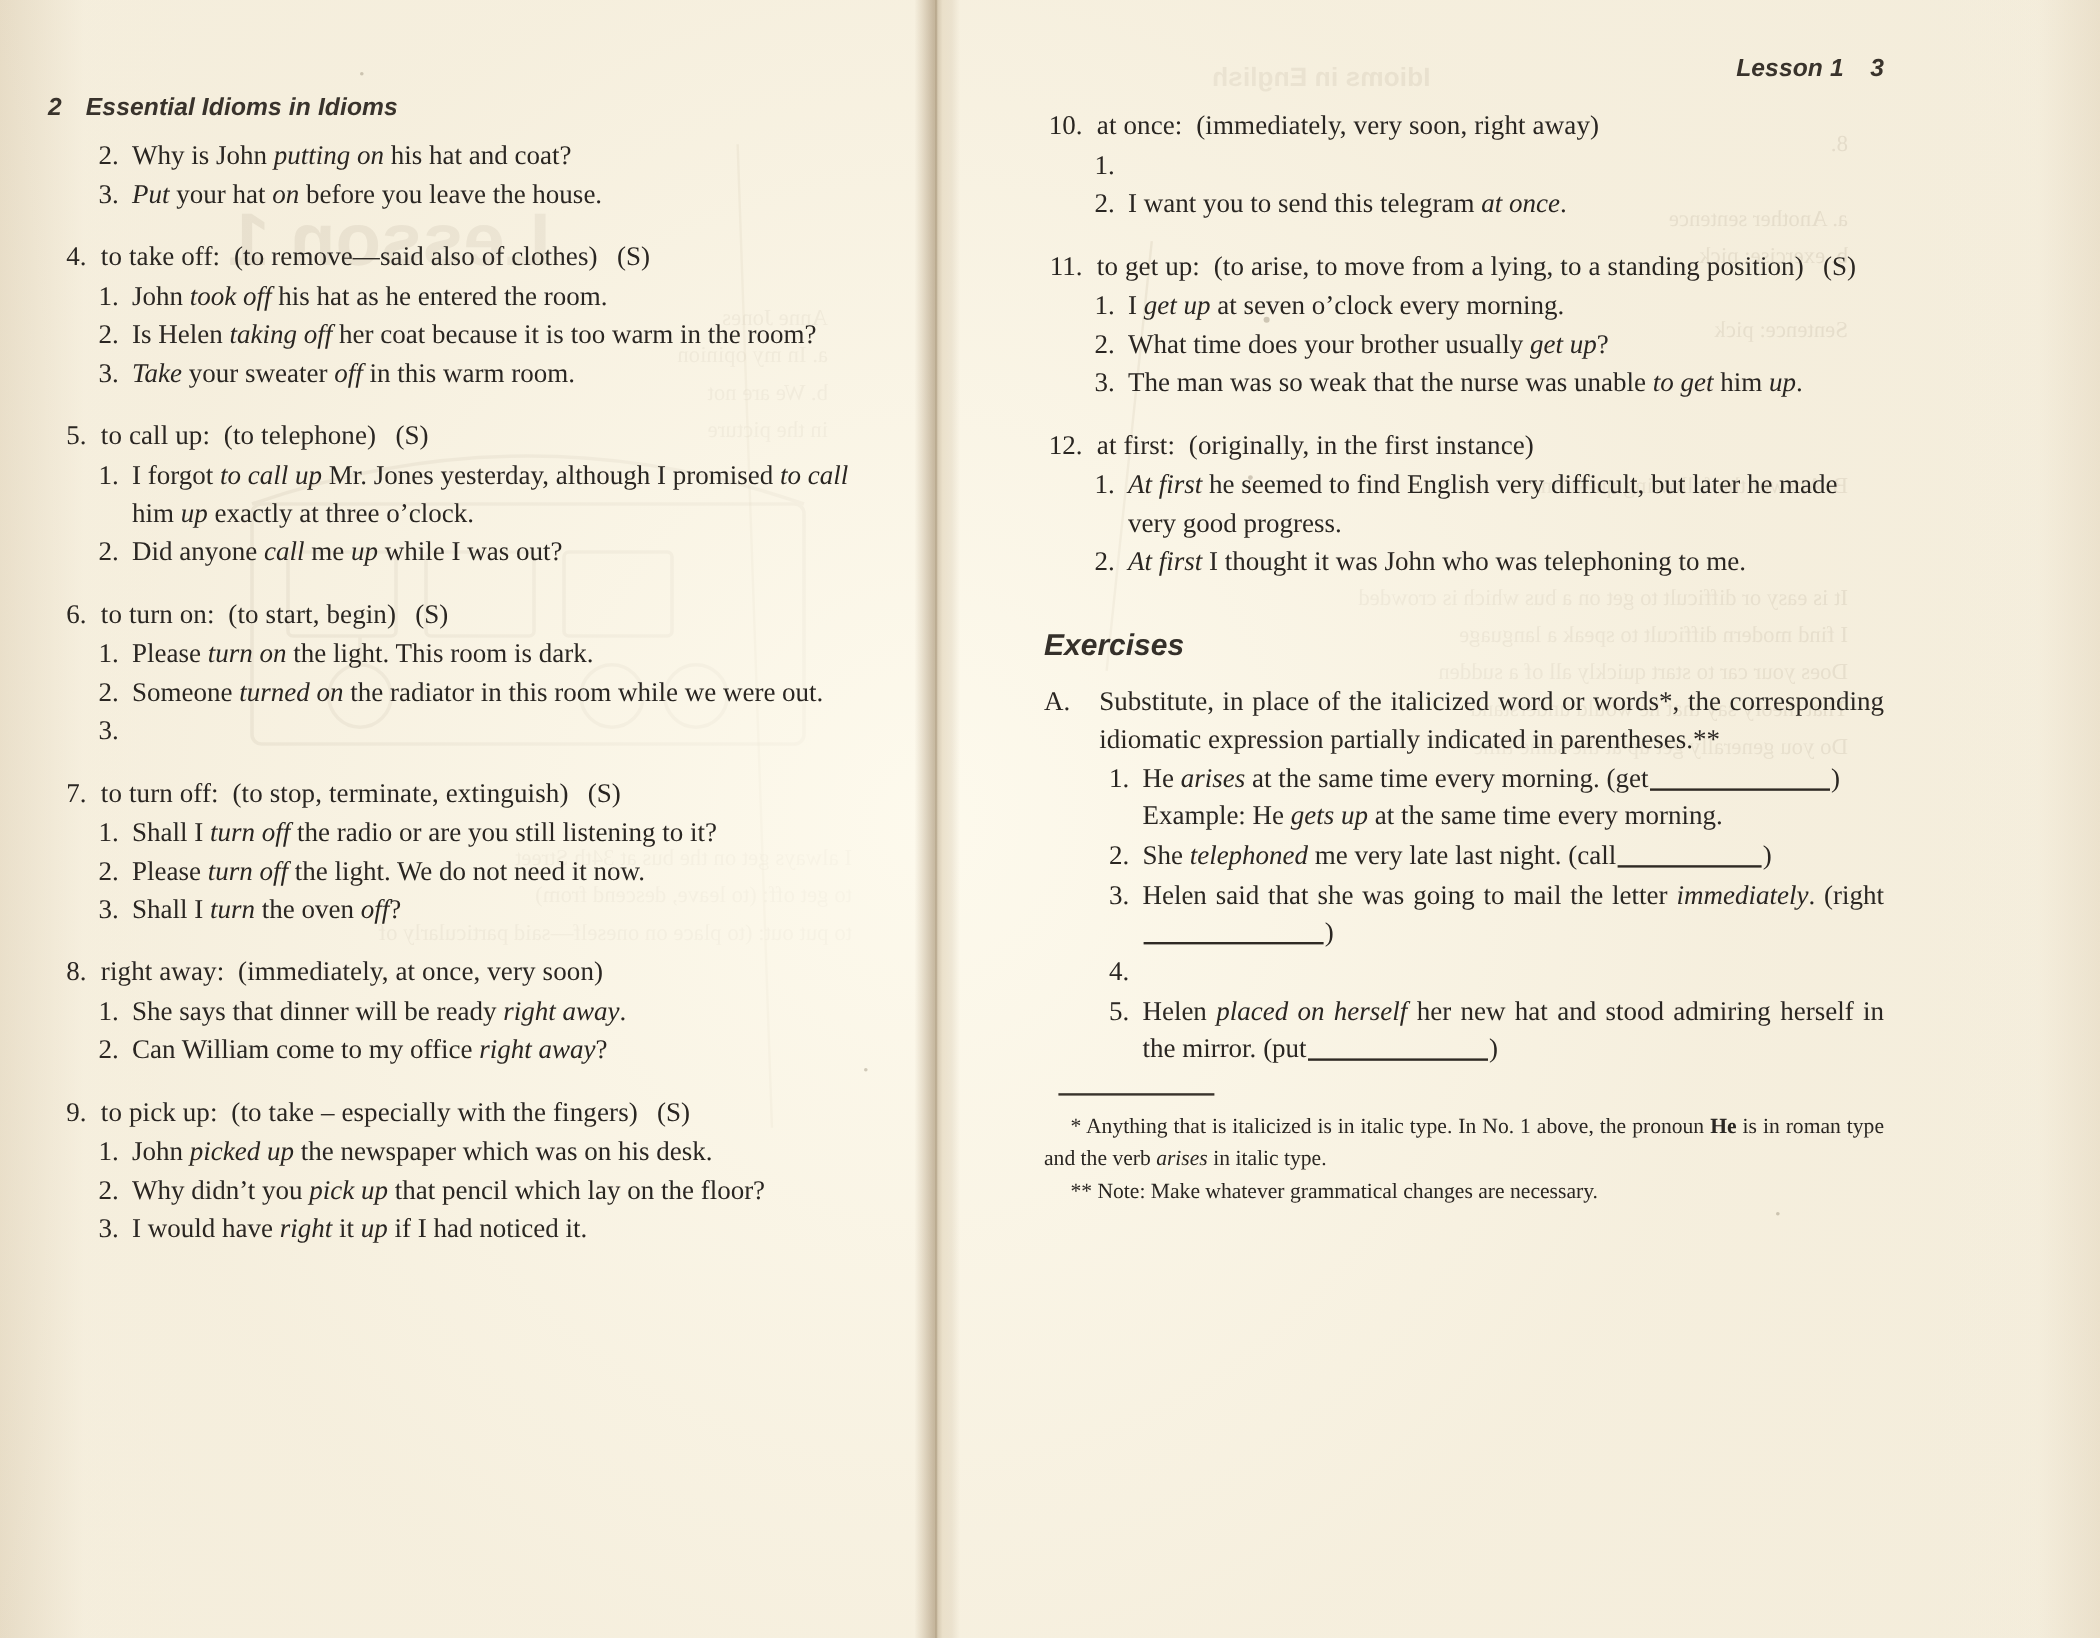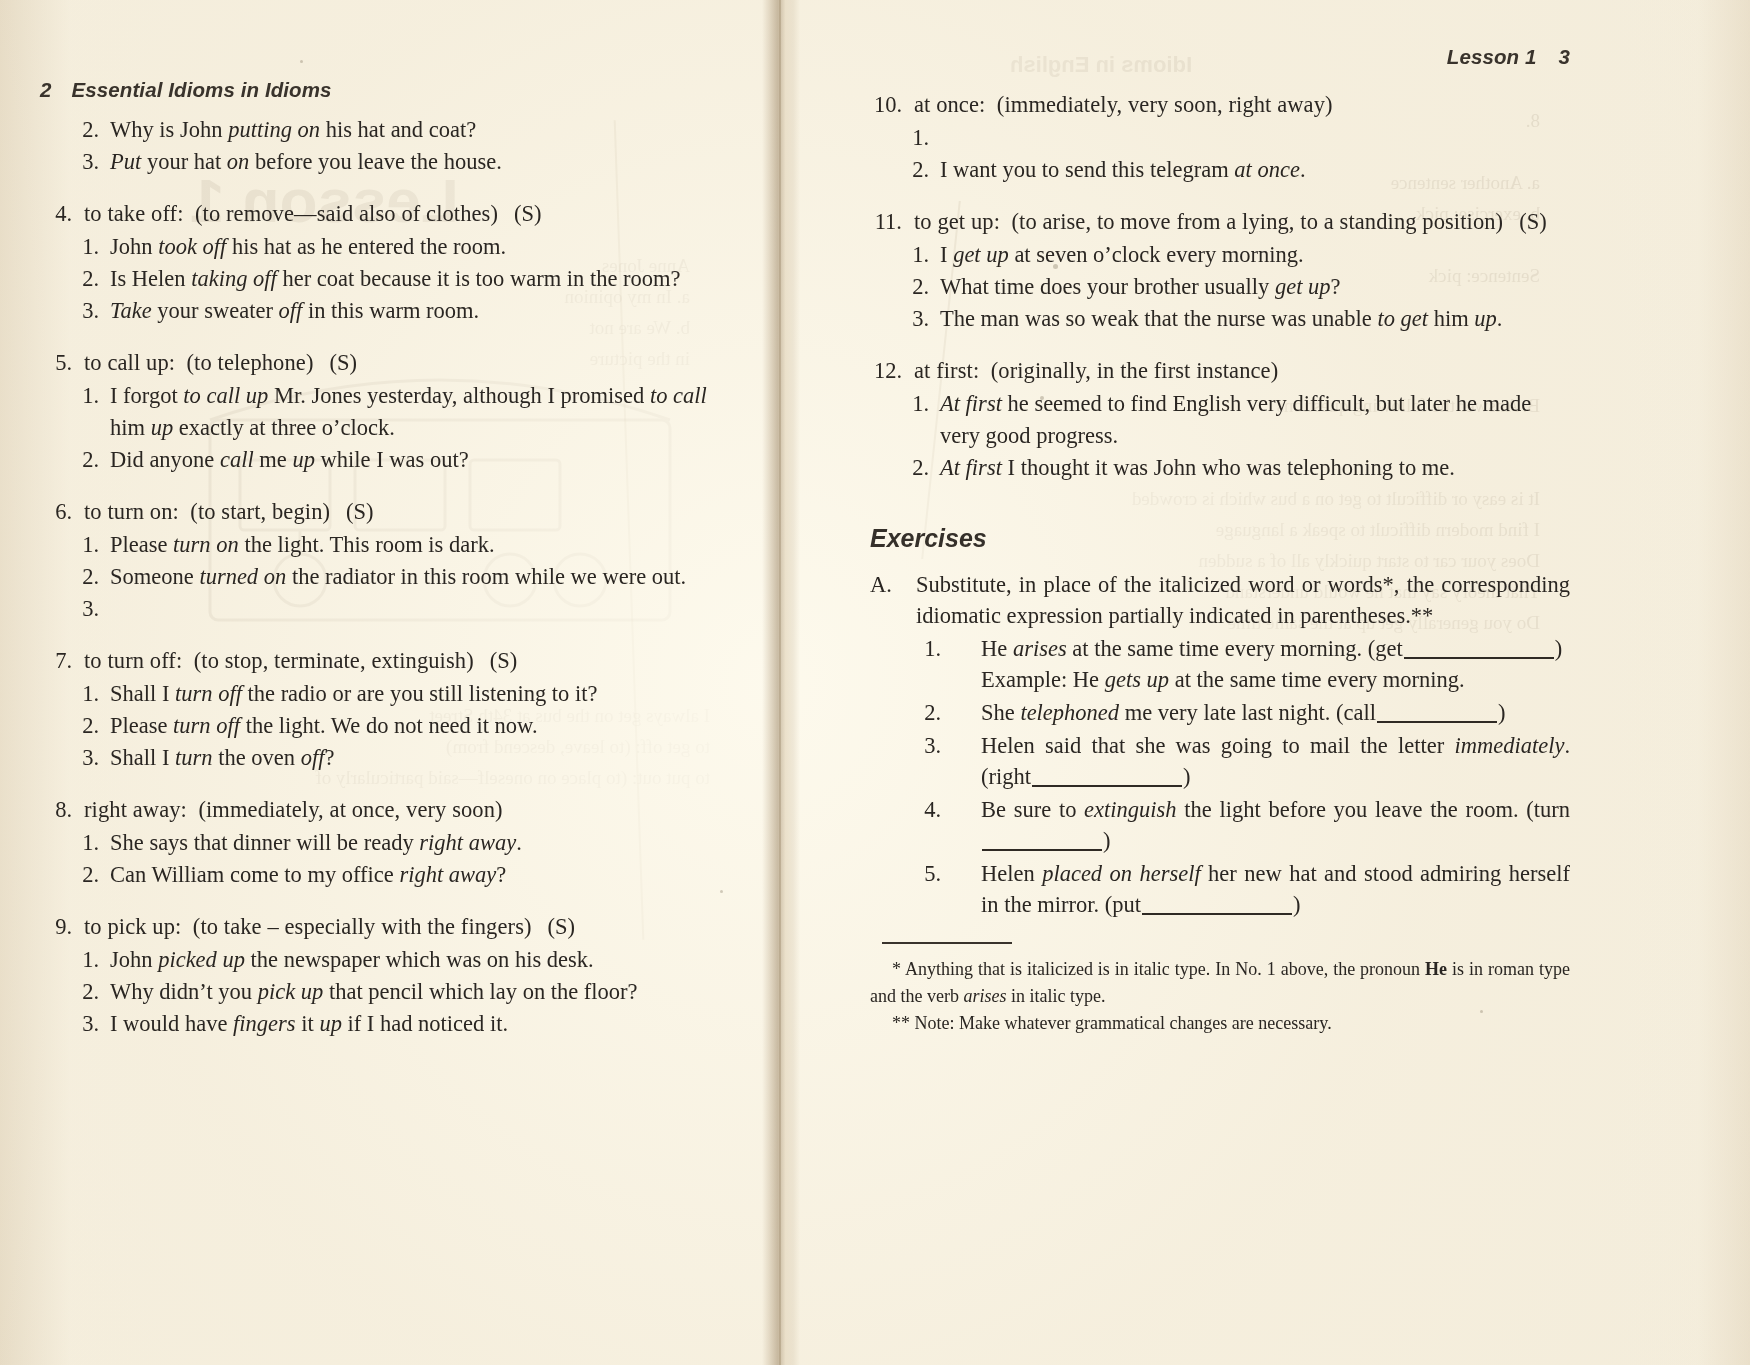--- a/index.html
+++ b/index.html
@@ -189,21 +189,21 @@
     padding-left: 46px;
     margin-top: 2px;
   }
   .ex-sub .num {
     width: 36px;
     flex: 0 0 36px;
     text-align: right;
     padding-right: 11px;
     box-sizing: border-box;
   }
-  .ex-sub .body { flex: 1 1 auto; text-align: justify; margin-left: 29px; }
+  .ex-sub .body { flex: 1 1 auto; text-align: justify; }
   .blank {
     display: inline-block;
     border-bottom: 2px solid #2f2a24;
     vertical-align: baseline;
     height: 18px;
     margin: 0 1px -3px 1px;
   }
   .blank-sm { width: 120px; }
   .blank-md { width: 150px; }
 
@@ -410,21 +410,21 @@
             <div class="ex">
               <span class="num">1.</span>
               <span class="txt">John <i>picked up</i> the newspaper which was on his desk.</span>
             </div>
             <div class="ex">
               <span class="num">2.</span>
               <span class="txt">Why didn’t you <i>pick up</i> that pencil which lay on the floor?</span>
             </div>
             <div class="ex">
               <span class="num">3.</span>
-              <span class="txt">I would have <i>fingers</i> it <i>up</i> if I had noticed it.</span>
+              <span class="txt">I would have <i>right</i> it <i>up</i> if I had noticed it.</span>
             </div>
           </div>
         </div>
       </div>
   </div>
 
   <div class="page page-right">
 
     <div class="running-head right">
       <span>Lesson 1</span>
@@ -499,21 +499,20 @@
         <div class="ex-sub">
           <span class="num">2.</span>
           <span class="body">She <i>telephoned</i> me very late last night. <span>(call<span class="blank blank-sm"></span>)</span></span>
         </div>
         <div class="ex-sub">
           <span class="num">3.</span>
           <span class="body">Helen said that she was going to mail the letter <i>immediately</i>. <span>(right<span class="blank blank-md"></span>)</span></span>
         </div>
         <div class="ex-sub">
           <span class="num">4.</span>
-          <span class="body">Be sure to <i>extinguish</i> the light before you leave the room. <span>(turn<span class="blank blank-sm"></span>)</span></span>
         </div>
         <div class="ex-sub">
           <span class="num">5.</span>
           <span class="body">Helen <i>placed on herself</i> her new hat and stood admiring herself in the mirror. <span>(put<span class="blank blank-md"></span>)</span></span>
         </div>
       </div>
 
     <div class="fn-rule"></div>
     <div class="footnote">
       <div class="fn-line">* Anything that is italicized is in italic type. In No. 1 above, the pronoun <b>He</b> is in roman type and the verb <i>arises</i> in italic type.</div>

